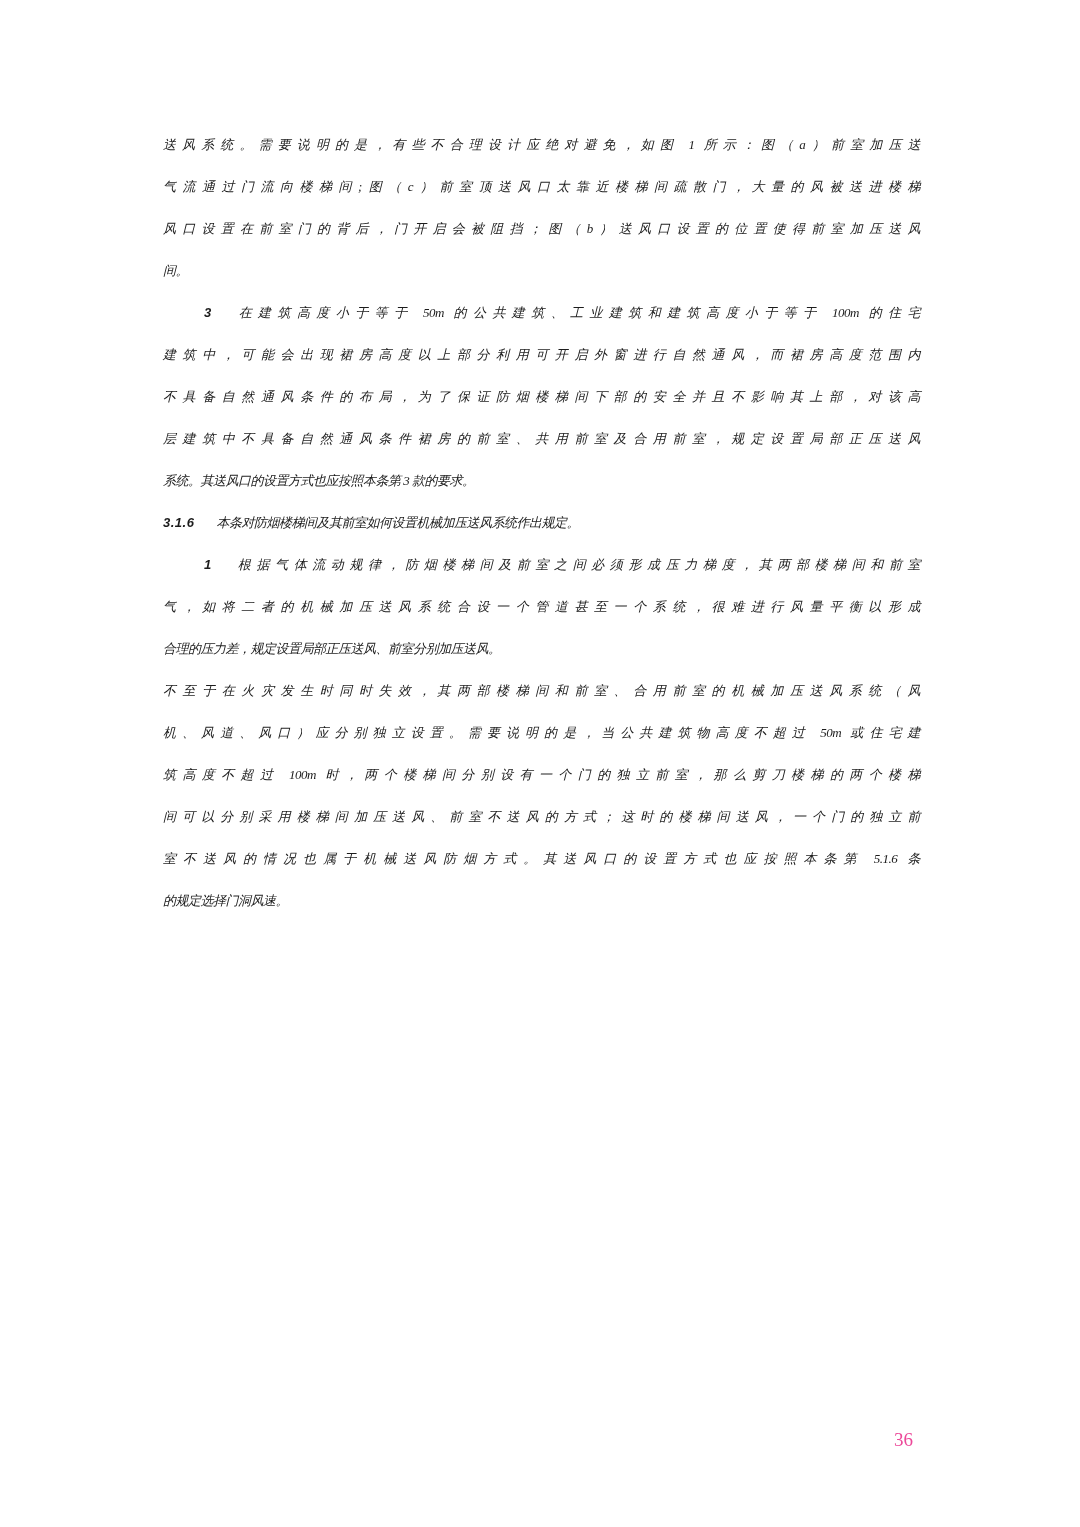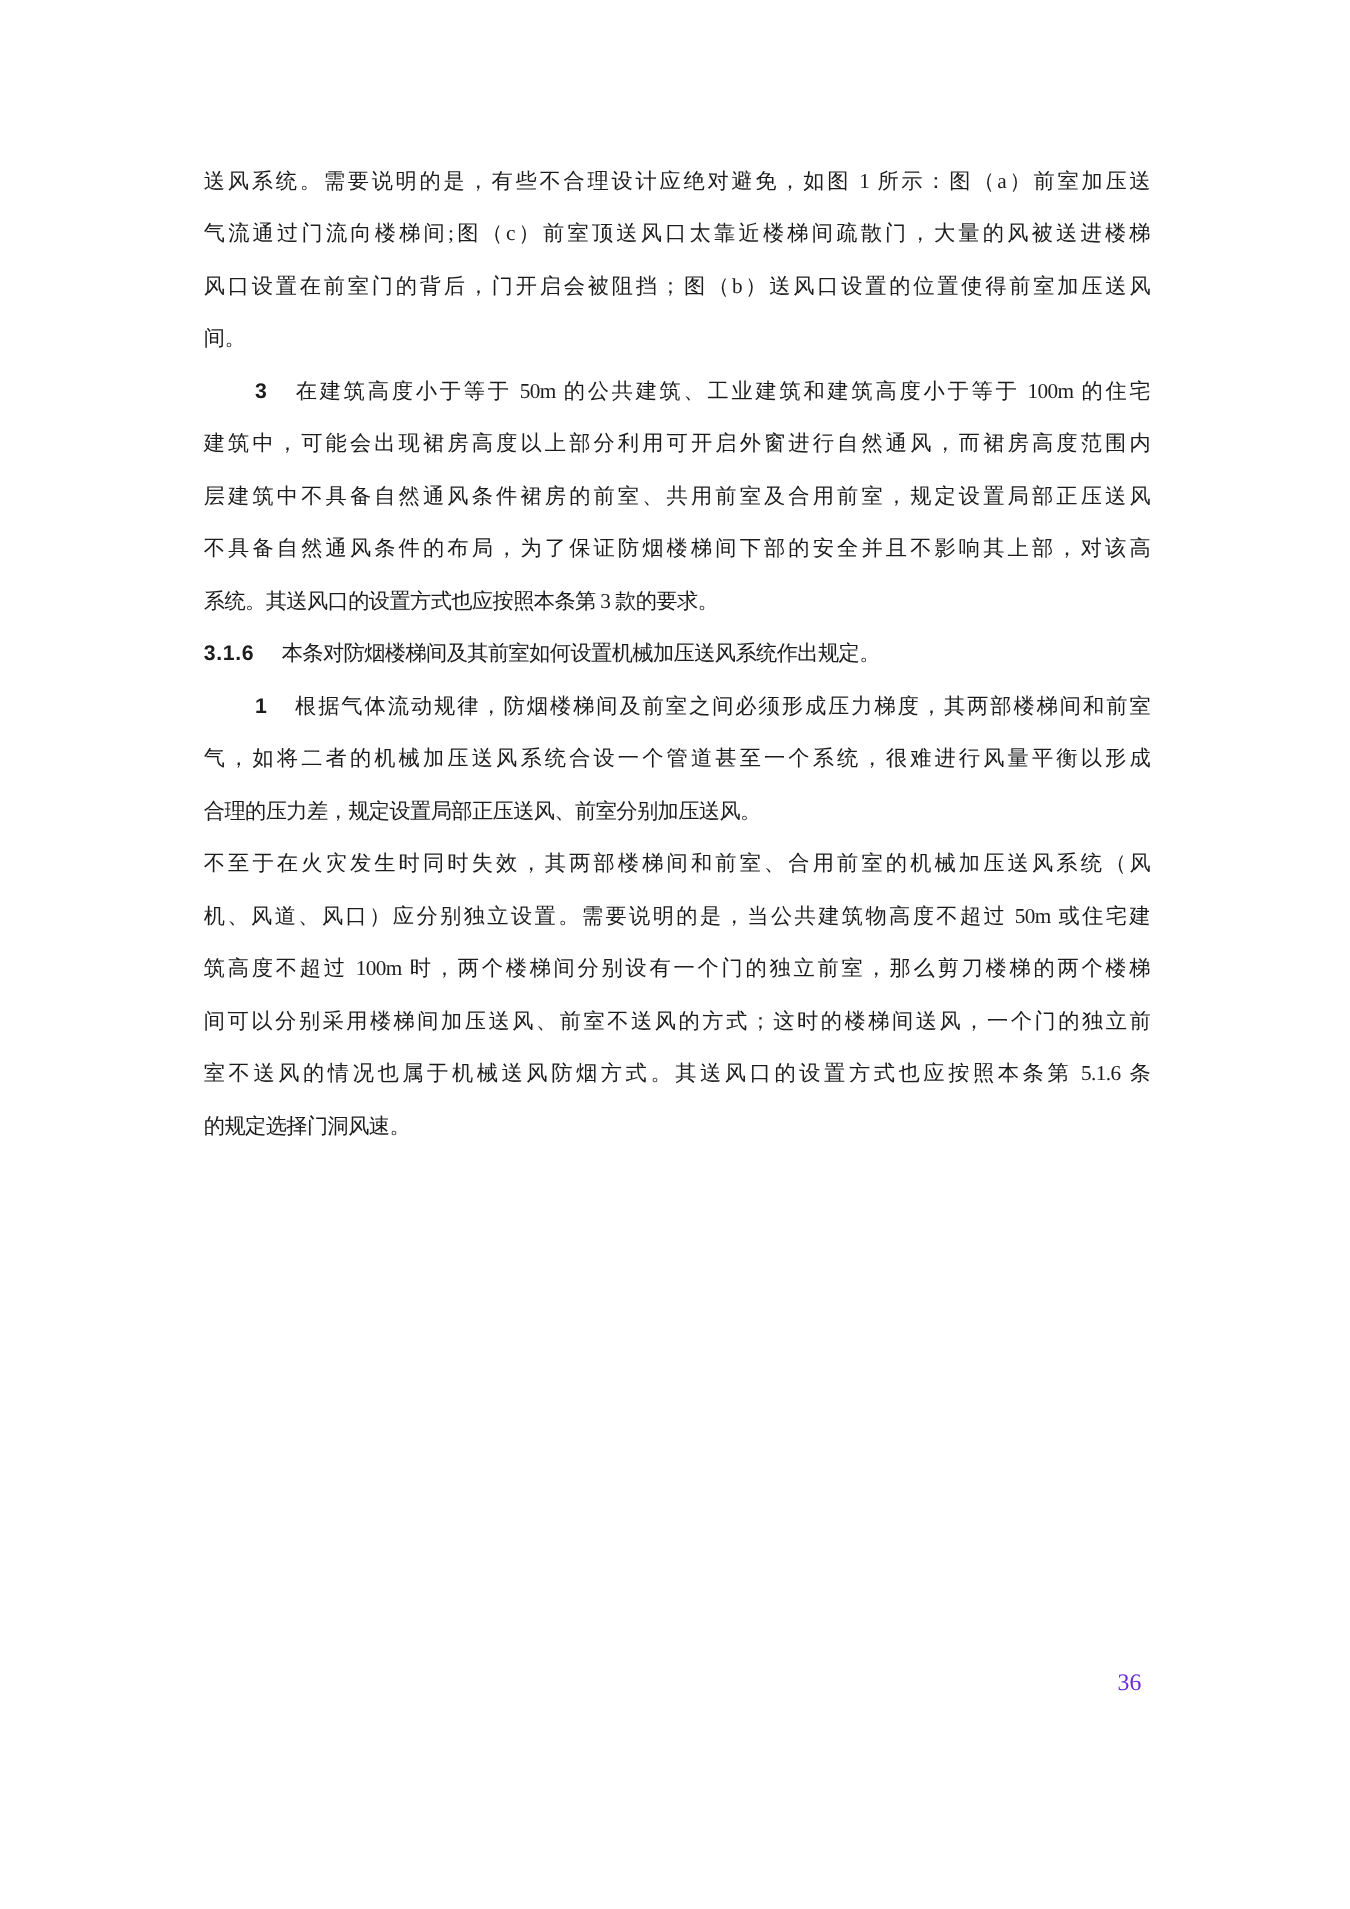--- a/index.html
+++ b/index.html
@@ -10,66 +10,67 @@
     background: #ffffff;
     font-family: "Liberation Serif", "DejaVu Serif", serif;
     color: #1c1c1c;
     overflow: hidden;
   }
   .content {
     position: absolute;
     left: 163px;
     top: 124px;
     width: 757px;
-    font-size: 17px;
+    font-size: 13px;
     letter-spacing: -0.5px;
+    font-style: italic;
   }
   .line {
     height: 42px;
     line-height: 42px;
     text-align: justify;
     text-align-last: justify;
   }
   .line.last { text-align-last: left; }
   .line.indent { padding-left: 41px; }
   .pnum {
     font-family: "Liberation Sans", "DejaVu Sans", sans-serif;
     font-weight: 700;
     letter-spacing: 0.5px;
   }
   .pnum.item { margin-right: 20px; }
   .pnum.section { margin-right: 22px; }
   .pageno {
     position: absolute;
     left: 840px;
-    top: 1336px;
+    top: 1429px;
     width: 73px;
     font-size: 19px;
     text-align: right;
-    color: #6d28d9;
+    color: #ec4899;
   }
 </style>
 </head>
 <body>
 
 <div class="page">
   <div class="content">
 
     <div>
       <div class="line">送风系统。需要说明的是，有些不合理设计应绝对避免，如图 1 所示：图（a）前室加压送</div>
       <div class="line">气流通过门流向楼梯间;图（c）前室顶送风口太靠近楼梯间疏散门，大量的风被送进楼梯</div>
       <div class="line">风口设置在前室门的背后，门开启会被阻挡；图（b）送风口设置的位置使得前室加压送风</div>
       <div class="line last">间。</div>
     </div>
 
     <div>
       <div class="line indent"><span class="pnum item">3</span><span>在建筑高度小于等于 50m 的公共建筑、工业建筑和建筑高度小于等于 100m 的住宅</span></div>
       <div class="line">建筑中，可能会出现裙房高度以上部分利用可开启外窗进行自然通风，而裙房高度范围内</div>
+      <div class="line">不具备自然通风条件的布局，为了保证防烟楼梯间下部的安全并且不影响其上部，对该高</div>
       <div class="line">层建筑中不具备自然通风条件裙房的前室、共用前室及合用前室，规定设置局部正压送风</div>
-      <div class="line">不具备自然通风条件的布局，为了保证防烟楼梯间下部的安全并且不影响其上部，对该高</div>
       <div class="line last">系统。其送风口的设置方式也应按照本条第 3 款的要求。</div>
     </div>
 
     <div>
       <div class="line last"><span class="pnum section">3.1.6</span><span>本条对防烟楼梯间及其前室如何设置机械加压送风系统作出规定。</span></div>
     </div>
 
     <div>
       <div class="line indent"><span class="pnum item">1</span><span>根据气体流动规律，防烟楼梯间及前室之间必须形成压力梯度，其两部楼梯间和前室</span></div>
       <div class="line">气，如将二者的机械加压送风系统合设一个管道甚至一个系统，很难进行风量平衡以形成</div>

